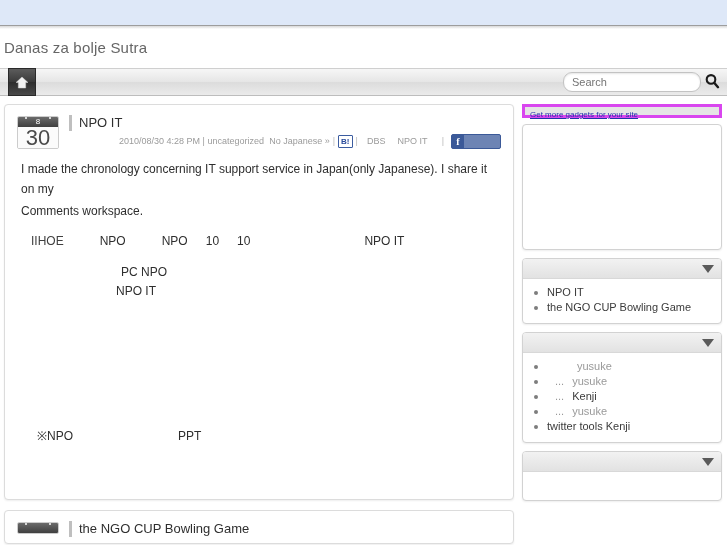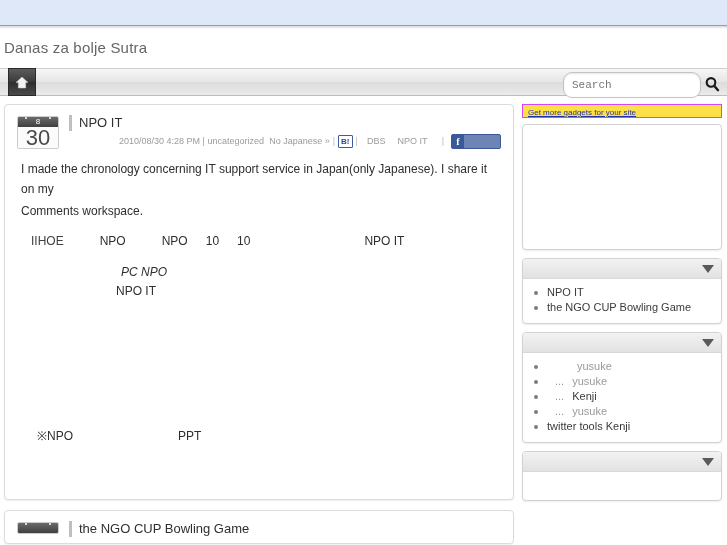--- a/index.html
+++ b/index.html
@@ -71,25 +71,25 @@
 
   .search-wrap {
     position: absolute;
     right: 4px;
     top: 3px;
     display: flex;
     align-items: center;
   }
   .search-input {
     width: 138px;
-    height: 26px;
+    height: 20px;
     border: 1px solid #c3c3c3;
     border-radius: 9px;
     background: #ffffff;
-    font-family: Liberation Mono, monospace;
+    font-family: Liberation Sans, sans-serif;
     font-size: 11px;
     color: #9a9a9a;
     padding: 0 8px;
     box-sizing: border-box;
     outline: none;
     box-shadow: inset 0 1px 2px rgba(0,0,0,.10);
   }
   .search-btn {
     width: 22px;
     height: 20px;
@@ -237,35 +237,35 @@
   .row-links {
     display: flex;
     padding: 8px 0 0 10px;
     line-height: 20px;
   }
   .row-links .lk { color: #404040; }
   .gap-a { width: 36px; }
   .gap-b { width: 36px; }
   .gap-c { width: 18px; }
   .gap-d { width: 114px; }
-  .indent-1 { padding-left: 100px; line-height: 19px; font-style: italic; }
+  .indent-1 { padding-left: 100px; line-height: 19px; }
   .indent-2 { padding-left: 95px; line-height: 19px; }
   .spacer-block { height: 126px; }
   .note-row {
     display: flex;
     padding-left: 16px;
     line-height: 18px;
   }
   .note-gap { width: 105px; }
   .post-tail { height: 42px; }
 
   
   .gadget-link-bar {
-    background: #fde047;
-    border: 1px solid #d946ef;
+    background: #e5e5e5;
+    border: 3px solid #d946ef;
     box-sizing: border-box;
     height: 14px;
     line-height: 12px;
     padding-left: 5px;
   }
   .gadget-link-bar a {
     color: #2233aa;
     font-size: 8px;
     text-decoration: underline;
   }

